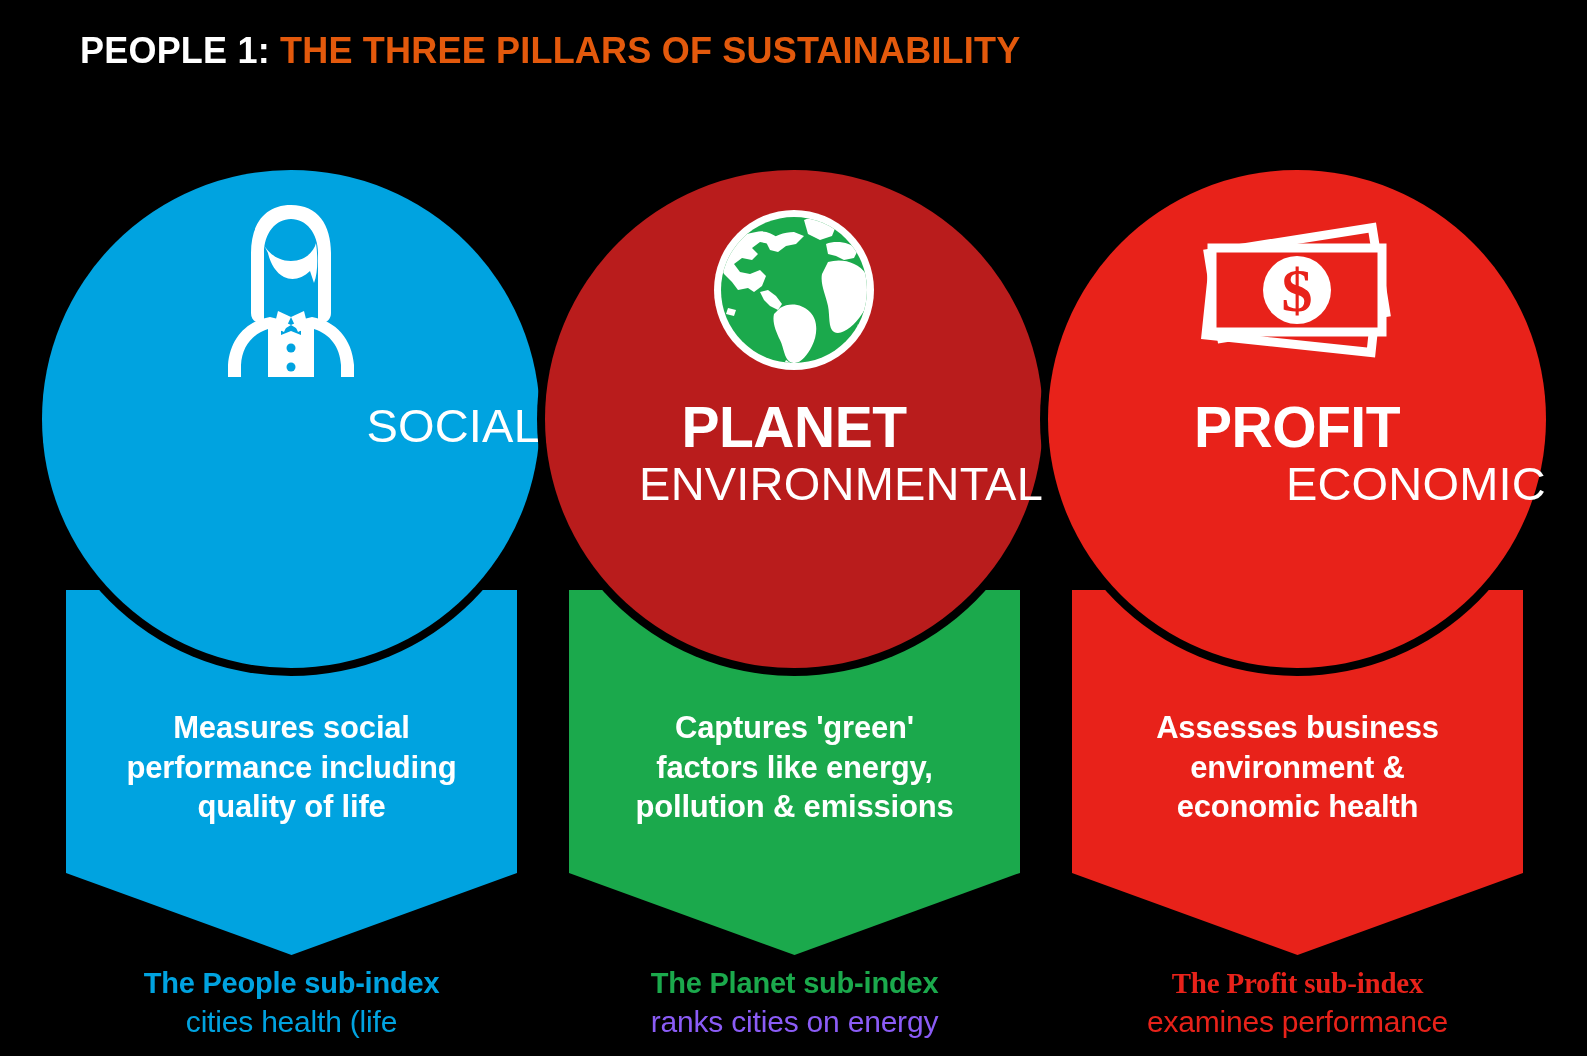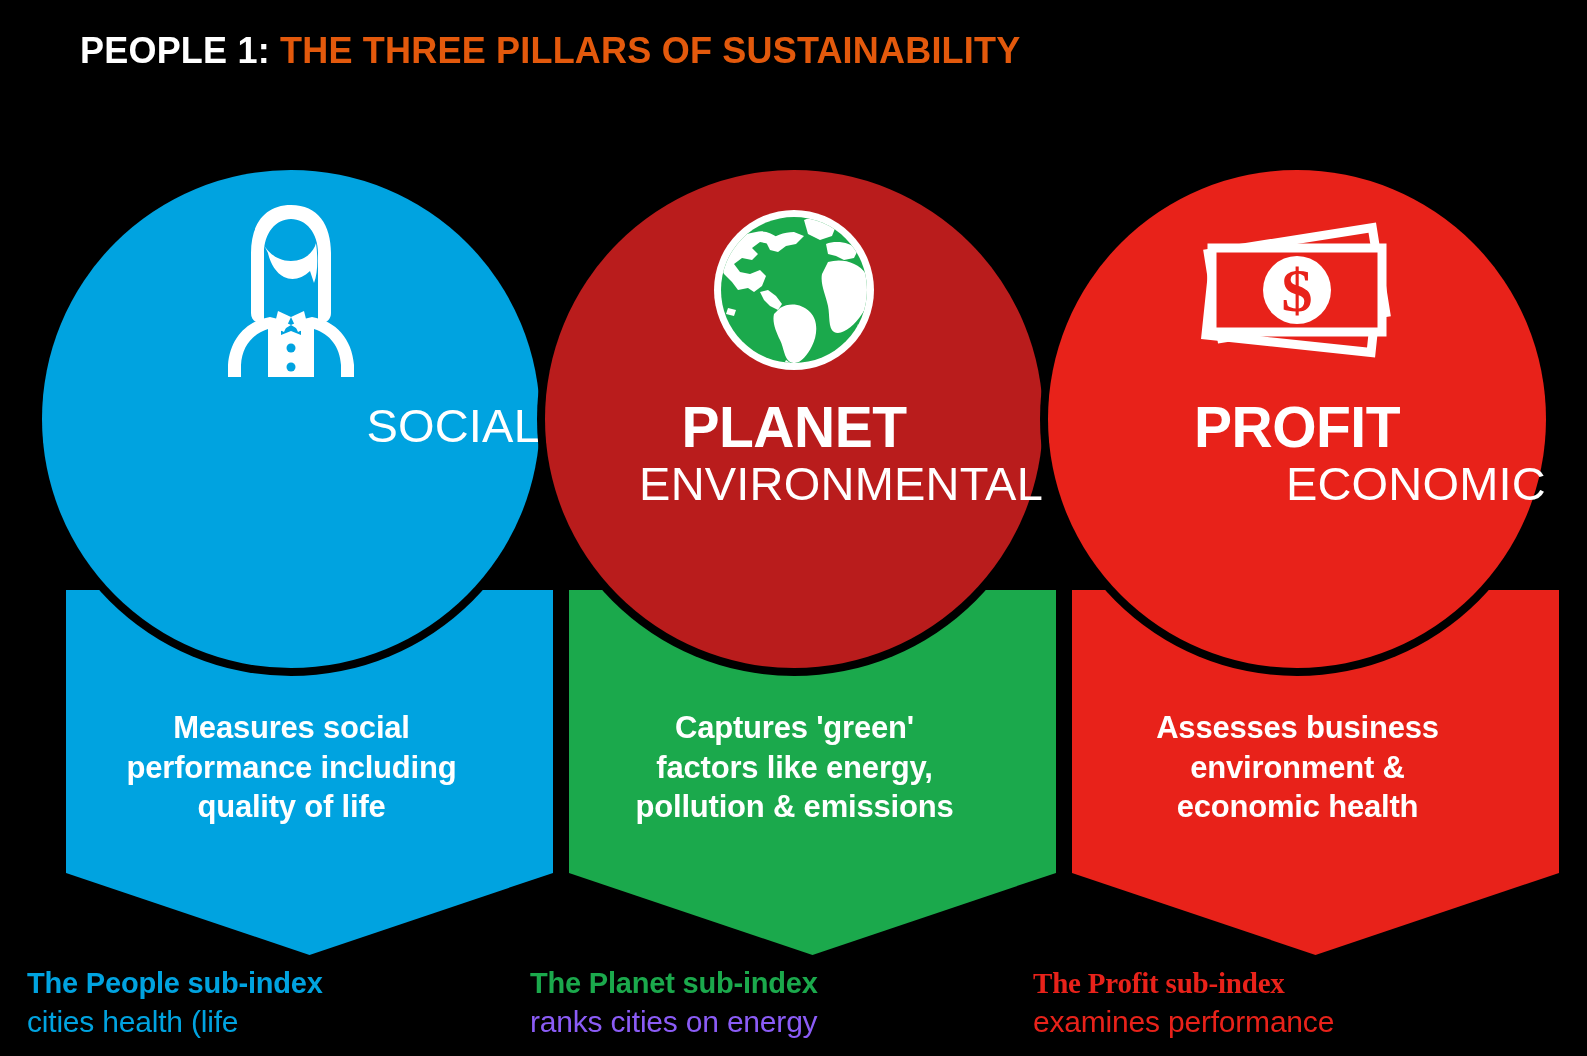--- a/index.html
+++ b/index.html
@@ -50,21 +50,20 @@
   
   .banner {
     position: absolute;
     left: 39px;
     top: 590px;
     width: 451px;
     height: 365px;
     -webkit-clip-path: polygon(0 0, 100% 0, 100% 77.5%, 50% 100%, 0 77.5%);
     clip-path: polygon(0 0, 100% 0, 100% 77.5%, 50% 100%, 0 77.5%);
     z-index: 1;
-    padding-left: 36px;
   }
   .banner-text {
     position: absolute;
     left: 0;
     top: 118px;
     width: 451px;
     text-align: center;
     color: #ffffff;
     font-size: 31px;
     font-weight: bold;
@@ -115,20 +114,21 @@
     margin-top: 2px;
     text-align: right;
   }
 
   
   .caption {
     position: absolute;
     left: 0;
     top: 965px;
     width: 529px;
+    text-align: center;
     z-index: 2;
   }
   .caption-head {
     font-size: 29px;
     font-weight: bold;
     line-height: 1.28;
     letter-spacing: -0.2px;
   }
   .caption-body {
     font-size: 30px;

